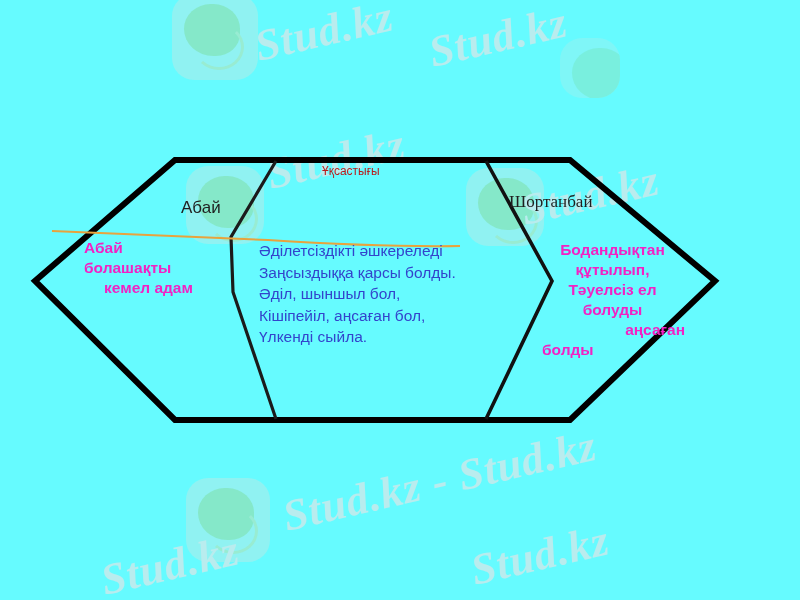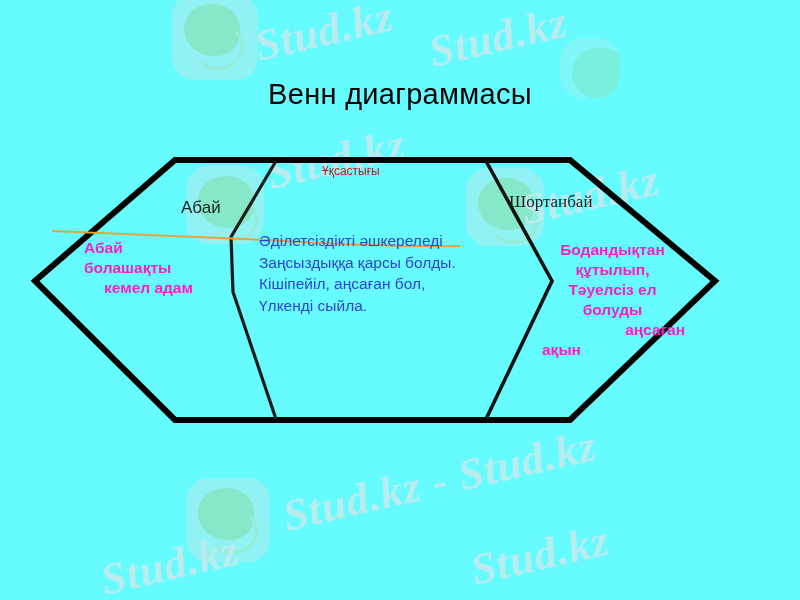--- a/index.html
+++ b/index.html
@@ -131,21 +131,21 @@
     width: 145px;
     text-align: center;
     margin-top: 8px;
   }
   #right-block .ln-4 { text-align: right; padding-left: 4px; }
   #right-block .ln-5 { text-align: left; padding-left: 2px; }
 
   #center-block {
     position: absolute;
     left: 259px;
-    top: 230px;
+    top: 240px;
     width: 250px;
     z-index: 3;
     color: #3344cc;
     font-size: 15.5px;
     line-height: 21.5px;
     text-align: left;
   }
   #center-block div { white-space: nowrap; }
 </style>
 </head>
@@ -162,21 +162,20 @@
 
     <div class="wm-text" style="left:250px; top:22px; font-size:44px; transform:rotate(-13deg);">Stud.kz</div>
     <div class="wm-text" style="left:424px; top:28px; font-size:44px; transform:rotate(-13deg);">Stud.kz</div>
     <div class="wm-text" style="left:262px; top:150px; font-size:44px; transform:rotate(-13deg);">Stud.kz</div>
     <div class="wm-text" style="left:516px; top:186px; font-size:44px; transform:rotate(-13deg);">Stud.kz</div>
     <div class="wm-text" style="left:278px; top:492px; font-size:44px; transform:rotate(-13deg);">Stud.kz - Stud.kz</div>
     <div class="wm-text" style="left:466px; top:546px; font-size:44px; transform:rotate(-13deg);">Stud.kz</div>
     <div class="wm-text" style="left:96px; top:556px; font-size:44px; transform:rotate(-13deg);">Stud.kz</div>
   </div>
 
-  <div id="title">Венн диаграммасы</div>
 
   <svg id="venn-svg" viewBox="0 0 800 600">
 
     <polygon points="175,160 570,160 715,281 570,420 175,420 35,281" fill="none" stroke="#000000" stroke-width="6" stroke-linejoin="miter"></polygon>
 
     <polyline points="276,161 231,237 233,292 276,419" fill="none" stroke="#1b1b1b" stroke-width="3.2" stroke-linejoin="miter"></polyline>
 
     <polyline points="486,161 552,281 486,419" fill="none" stroke="#111111" stroke-width="3.6" stroke-linejoin="miter"></polyline>
 
     <path d="M 52,231 C 150,235 210,238 268,240 C 330,244 392,247 460,246" fill="none" stroke="#e8a33d" stroke-width="2"></path>
@@ -190,26 +189,27 @@
 
   <div class="side-block" id="left-block">
     <div class="ln-0">Абай</div>
     <div class="ln-1">болашақты</div>
     <div class="ln-3">кемел адам</div>
   </div>
 
   <div id="center-block">
     <div>Әділетсіздікті әшкереледі</div>
     <div>Заңсыздыққа қарсы болды.</div>
+    <div>Әділ, шыншыл бол,</div>
     <div>Кішіпейіл, аңсаған бол,</div>
     <div>Үлкенді сыйла.</div>
   </div>
 
   <div class="side-block" id="right-block">
     <div class="ln-0">Бодандықтан</div>
     <div class="ln-1">құтылып,</div>
     <div class="ln-2">Тәуелсіз ел</div>
     <div class="ln-3">болуды</div>
     <div class="ln-4">аңсаған</div>
-    <div class="ln-5">ақын</div>
+    <div class="ln-5">болды</div>
   </div>
 
 </div>
 
 </body></html>

